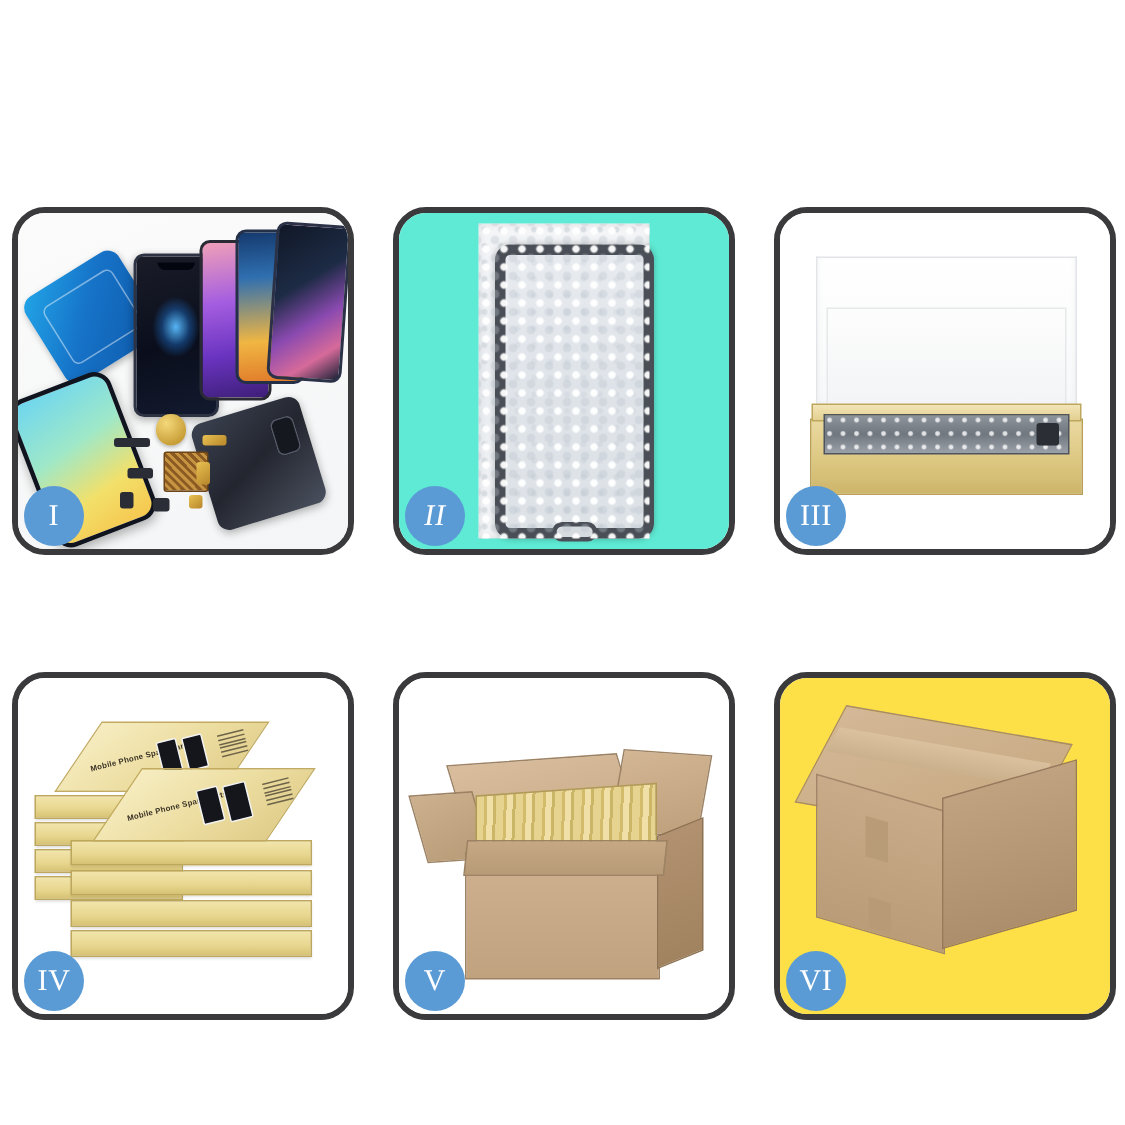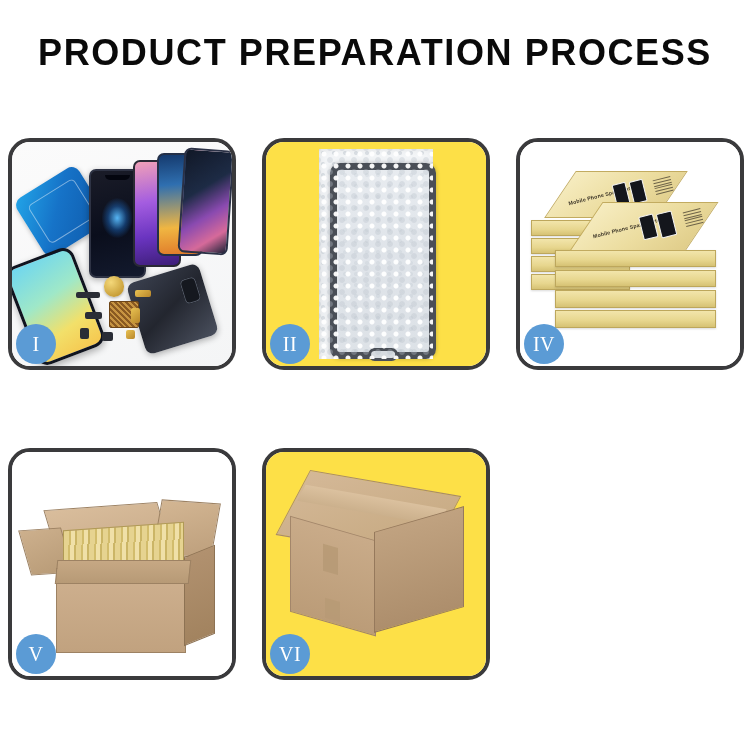--- a/index.html
+++ b/index.html
@@ -187,21 +187,21 @@
   .p1 .coin {
     position: absolute;
     left: 42%; top: 60%;
     width: 9%; height: 9%;
     border-radius: 50%;
     background: radial-gradient(circle at 35% 30%, #f4d87a, #b8891f);
     box-shadow: 0 1px 3px rgba(0,0,0,.3);
   }
 
   
-  .p2 { background: #fde047; }
+  .p2 { background: #5eead4; font-style: italic; }
   .p2 .wrap {
     position: absolute;
     left: 24%; top: 3%;
     width: 52%; height: 94%;
     background:
       radial-gradient(circle at 4px 4px, rgba(210,216,222,.75) 1.6px, rgba(255,255,255,0) 2.4px) 0 0/11px 11px,
       linear-gradient(180deg,#f3f5f7 0%,#e9ecf0 50%,#f2f4f6 100%);
     box-shadow: 0 0 6px rgba(0,0,0,.10) inset;
   }
   .p2 .glass {
@@ -438,21 +438,20 @@
     width: 7%; height: 9%;
     background: #b79a76;
     transform: skewY(16deg);
     opacity: .85;
   }
 </style>
 </head>
 <body>
 
 <div class="header">
-  <h1 class="title">PRODUCT PREPARATION PROCESS</h1>
 </div>
 
 <div class="grid">
 
   <div class="panel">
     <div class="panel-inner p1">
       <div class="scr blue-film"></div>
       <div class="scr s-black"></div>
       <div class="scr s-purple"></div>
       <div class="scr s-teal"></div>
@@ -475,20 +474,29 @@
   <div class="panel">
     <div class="panel-inner p2">
       <div class="wrap">
         <div class="glass"></div>
         <div class="bubbles"></div>
       </div>
       <div class="badge">II</div>
     </div>
   </div>
 
+  <div class="panel">
+    <div class="panel-inner p3">
+      <div class="lidflap"></div>
+      <div class="foam"></div>
+      <div class="boxbody"></div>
+      <div class="item"></div>
+      <div class="badge">III</div>
+    </div>
+  </div>
 
   <div class="panel">
     <div class="panel-inner p4">
       <div class="stack">
 
         <div class="bx" style="left:5%;top:35%;width:44%;height:6%;"></div>
         <div class="bx" style="left:5%;top:43%;width:44%;height:6%;"></div>
         <div class="bx" style="left:5%;top:51%;width:44%;height:6%;"></div>
         <div class="bx" style="left:5%;top:59%;width:44%;height:6%;"></div>
 

